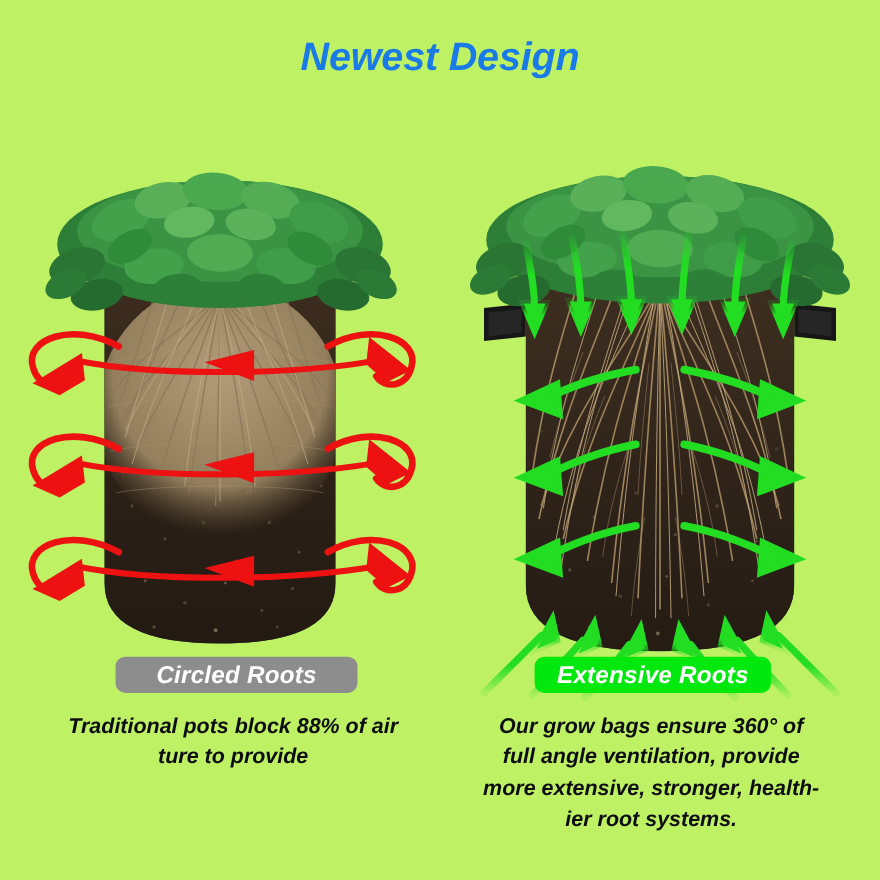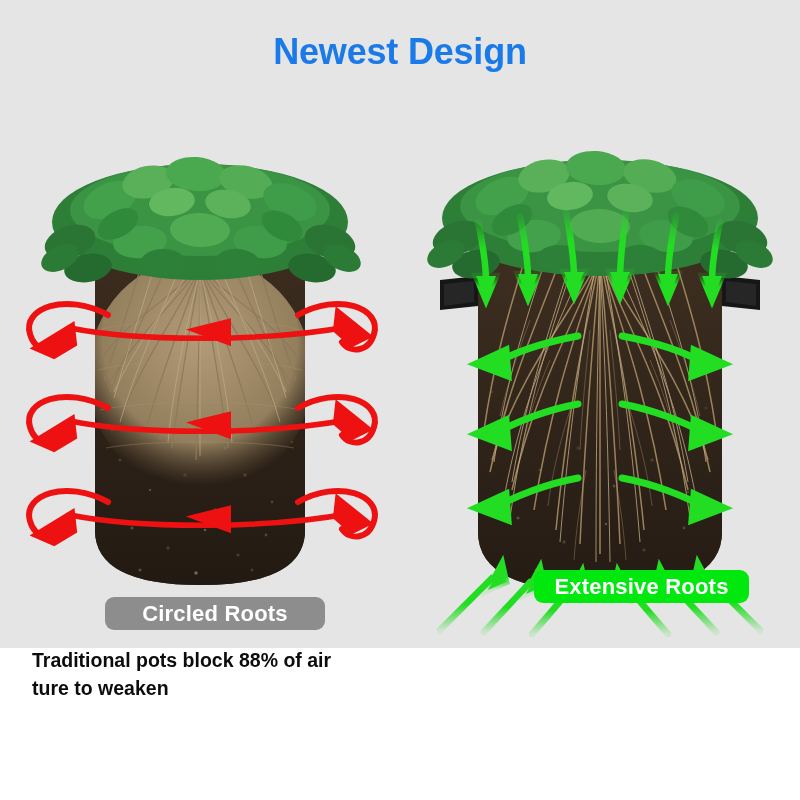--- a/index.html
+++ b/index.html
@@ -4,22 +4,23 @@
 <style>
   html, body {
     margin: 0; padding: 0;
     width: 800px; height: 800px;
     background: #ffffff;
     font-family: "Liberation Sans", sans-serif;
     overflow: hidden;
   }
   #stage {
     position: relative;
-    width: 800px; height: 648px;
-    background: #e5e5e5;
+    width: 800px; height: 800px;
+    background: #bef264;
+    font-style: italic;
   }
 
   
   .title-block {
     position: absolute;
     left: 0; top: 32px;
     width: 800px;
     text-align: center;
     line-height: 1.12;
   }
@@ -50,27 +51,28 @@
     border-radius: 9px;
     display: flex;
     align-items: center;
     justify-content: center;
     color: #ffffff;
     font-weight: bold;
     font-size: 22px;
     letter-spacing: 0.2px;
   }
   .badge-gray  { left: 105px; top: 597px; width: 220px; background: #8d8d8d; }
-  .badge-green { left: 486px; top: 570px; width: 215px; background: #00e80d; margin-left: 48px; }
+  .badge-green { left: 486px; top: 597px; width: 215px; background: #00e80d; }
 
   
   .caption {
     position: absolute;
     top: 646px;
     width: 360px;
+    text-align: center;
     font-weight: bold;
     font-size: 19.5px;
     line-height: 1.46;
     color: #0c0c0c;
   }
   .caption-left  { left: 32px; }
   .caption-right { left: 412px; }
   .caption span { display: block; white-space: nowrap; }
 </style>
 </head>
@@ -471,16 +473,22 @@
 
   <div class="badge badge-gray">
     <span>Circled Roots</span>
   </div>
   <div class="badge badge-green">
     <span>Extensive Roots</span>
   </div>
 
   <div class="caption caption-left">
     <span>Traditional pots block 88% of air</span>
-    <span>ture to weaken</span>
+    <span>ture to provide</span>
+  </div>
+  <div class="caption caption-right">
+    <span>Our grow bags ensure 360° of</span>
+    <span>full angle ventilation, provide</span>
+    <span>more extensive, stronger, health-</span>
+    <span>ier root systems.</span>
   </div>
 
 </div>
 
 </body></html>

